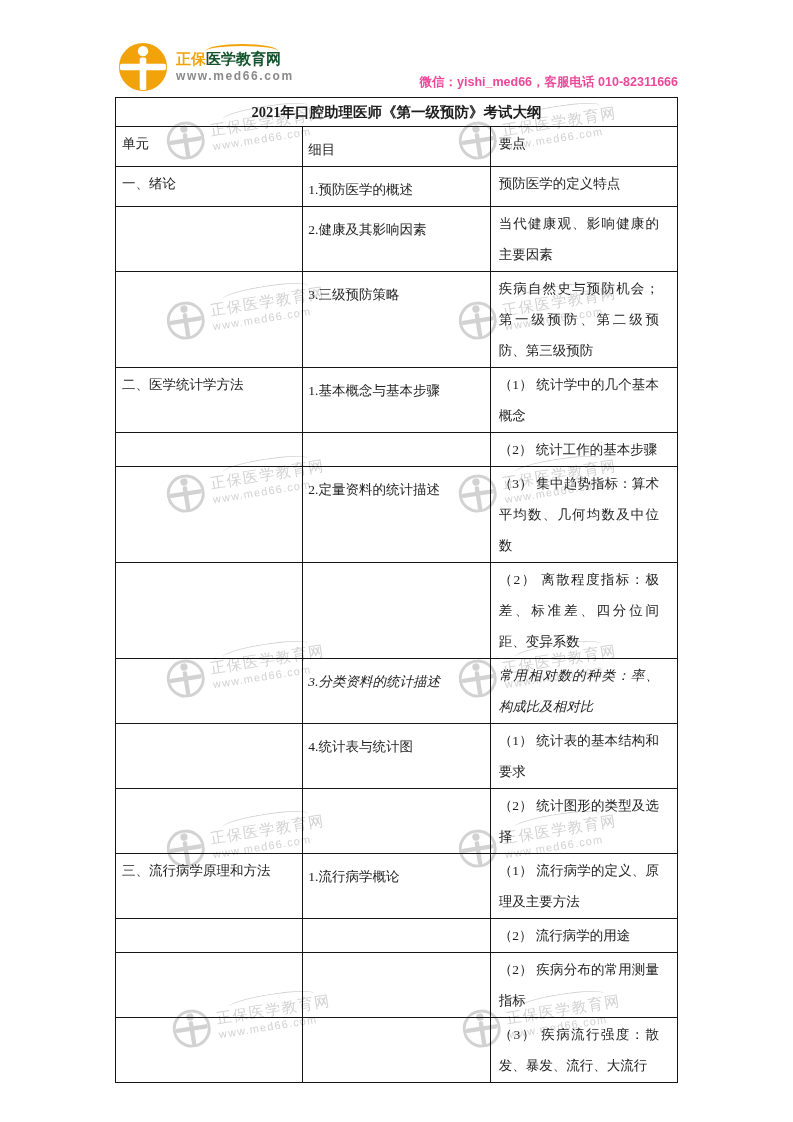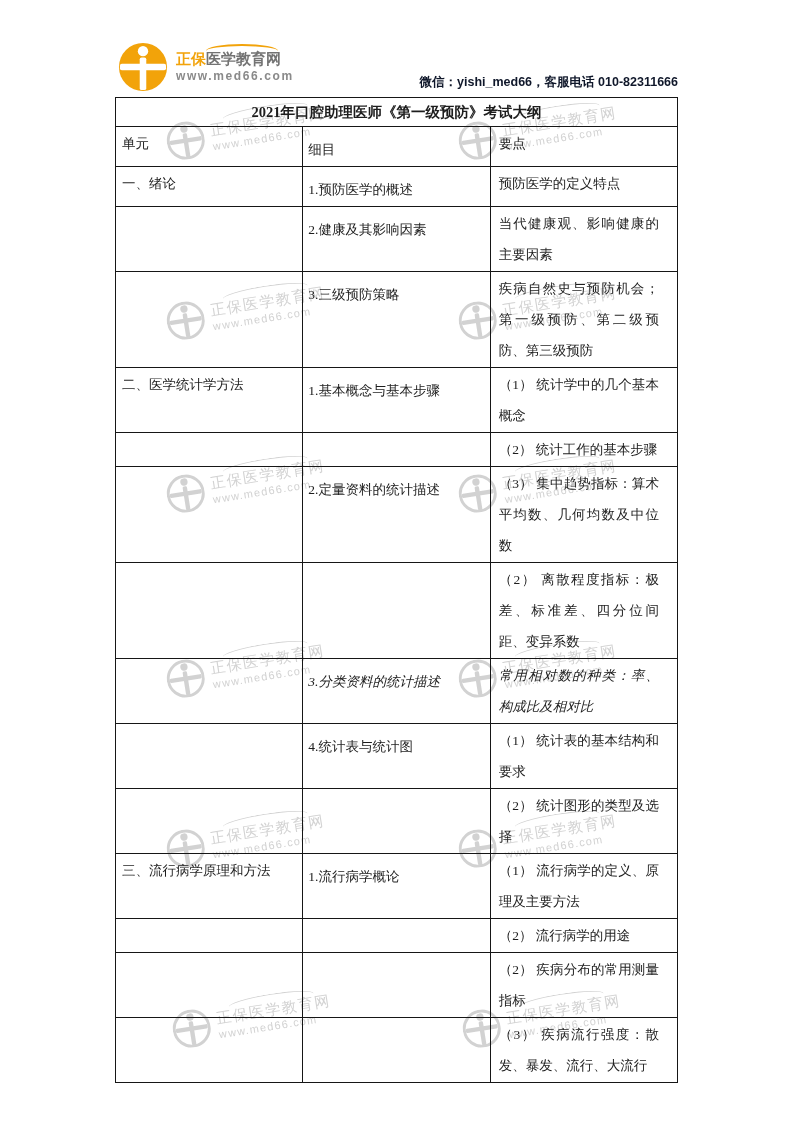--- a/index.html
+++ b/index.html
@@ -23,30 +23,30 @@
   }
   .wm-brand { font-size:15px; letter-spacing:1.5px; white-space:nowrap; }
   .wm-url   { font-size:11px; letter-spacing:1.2px; white-space:nowrap; }
 
   
   .hdr { position:absolute; left:0; top:0; width:100%; z-index:2; }
   .logo { position:absolute; left:118px; top:42px; display:flex; align-items:center; gap:8px; }
   .logo-txt { position:relative; font-family:"Liberation Sans",sans-serif; line-height:1.15; }
   .brand-line { font-size:15px; font-weight:bold; white-space:nowrap; position:relative; }
   .brand-primary { color:#f2a30a;text-align:center; }
-  .brand-secondary { color:#737373;text-align:right; }
+  .brand-secondary { color:#14532d;text-align:right; }
   .brand-arc {
     position:absolute; top:-6px; left:30px; width:72px; height:12px;
     border-top:2.5px solid #f2a30a; border-radius:50%;
   }
   .brand-url { font-size:12px; font-weight:bold; color:#8a8a8a; letter-spacing:1.6px; margin-top:2px; }
   .contact {
     position:absolute; right:115px; top:74px;
     font-family:"Liberation Sans",sans-serif; font-size:12.5px; font-weight:bold;
-    color:#0f172a; white-space:nowrap;
+    color:#ec4899; white-space:nowrap;
   }
 
   
   table.syllabus {
     position:absolute; left:115px; top:97px; z-index:1;
     border-collapse:collapse; table-layout:fixed; width:563px;
     background:transparent;
   }
   .syllabus td, .syllabus th {
     border:1px solid #161616; vertical-align:top;

